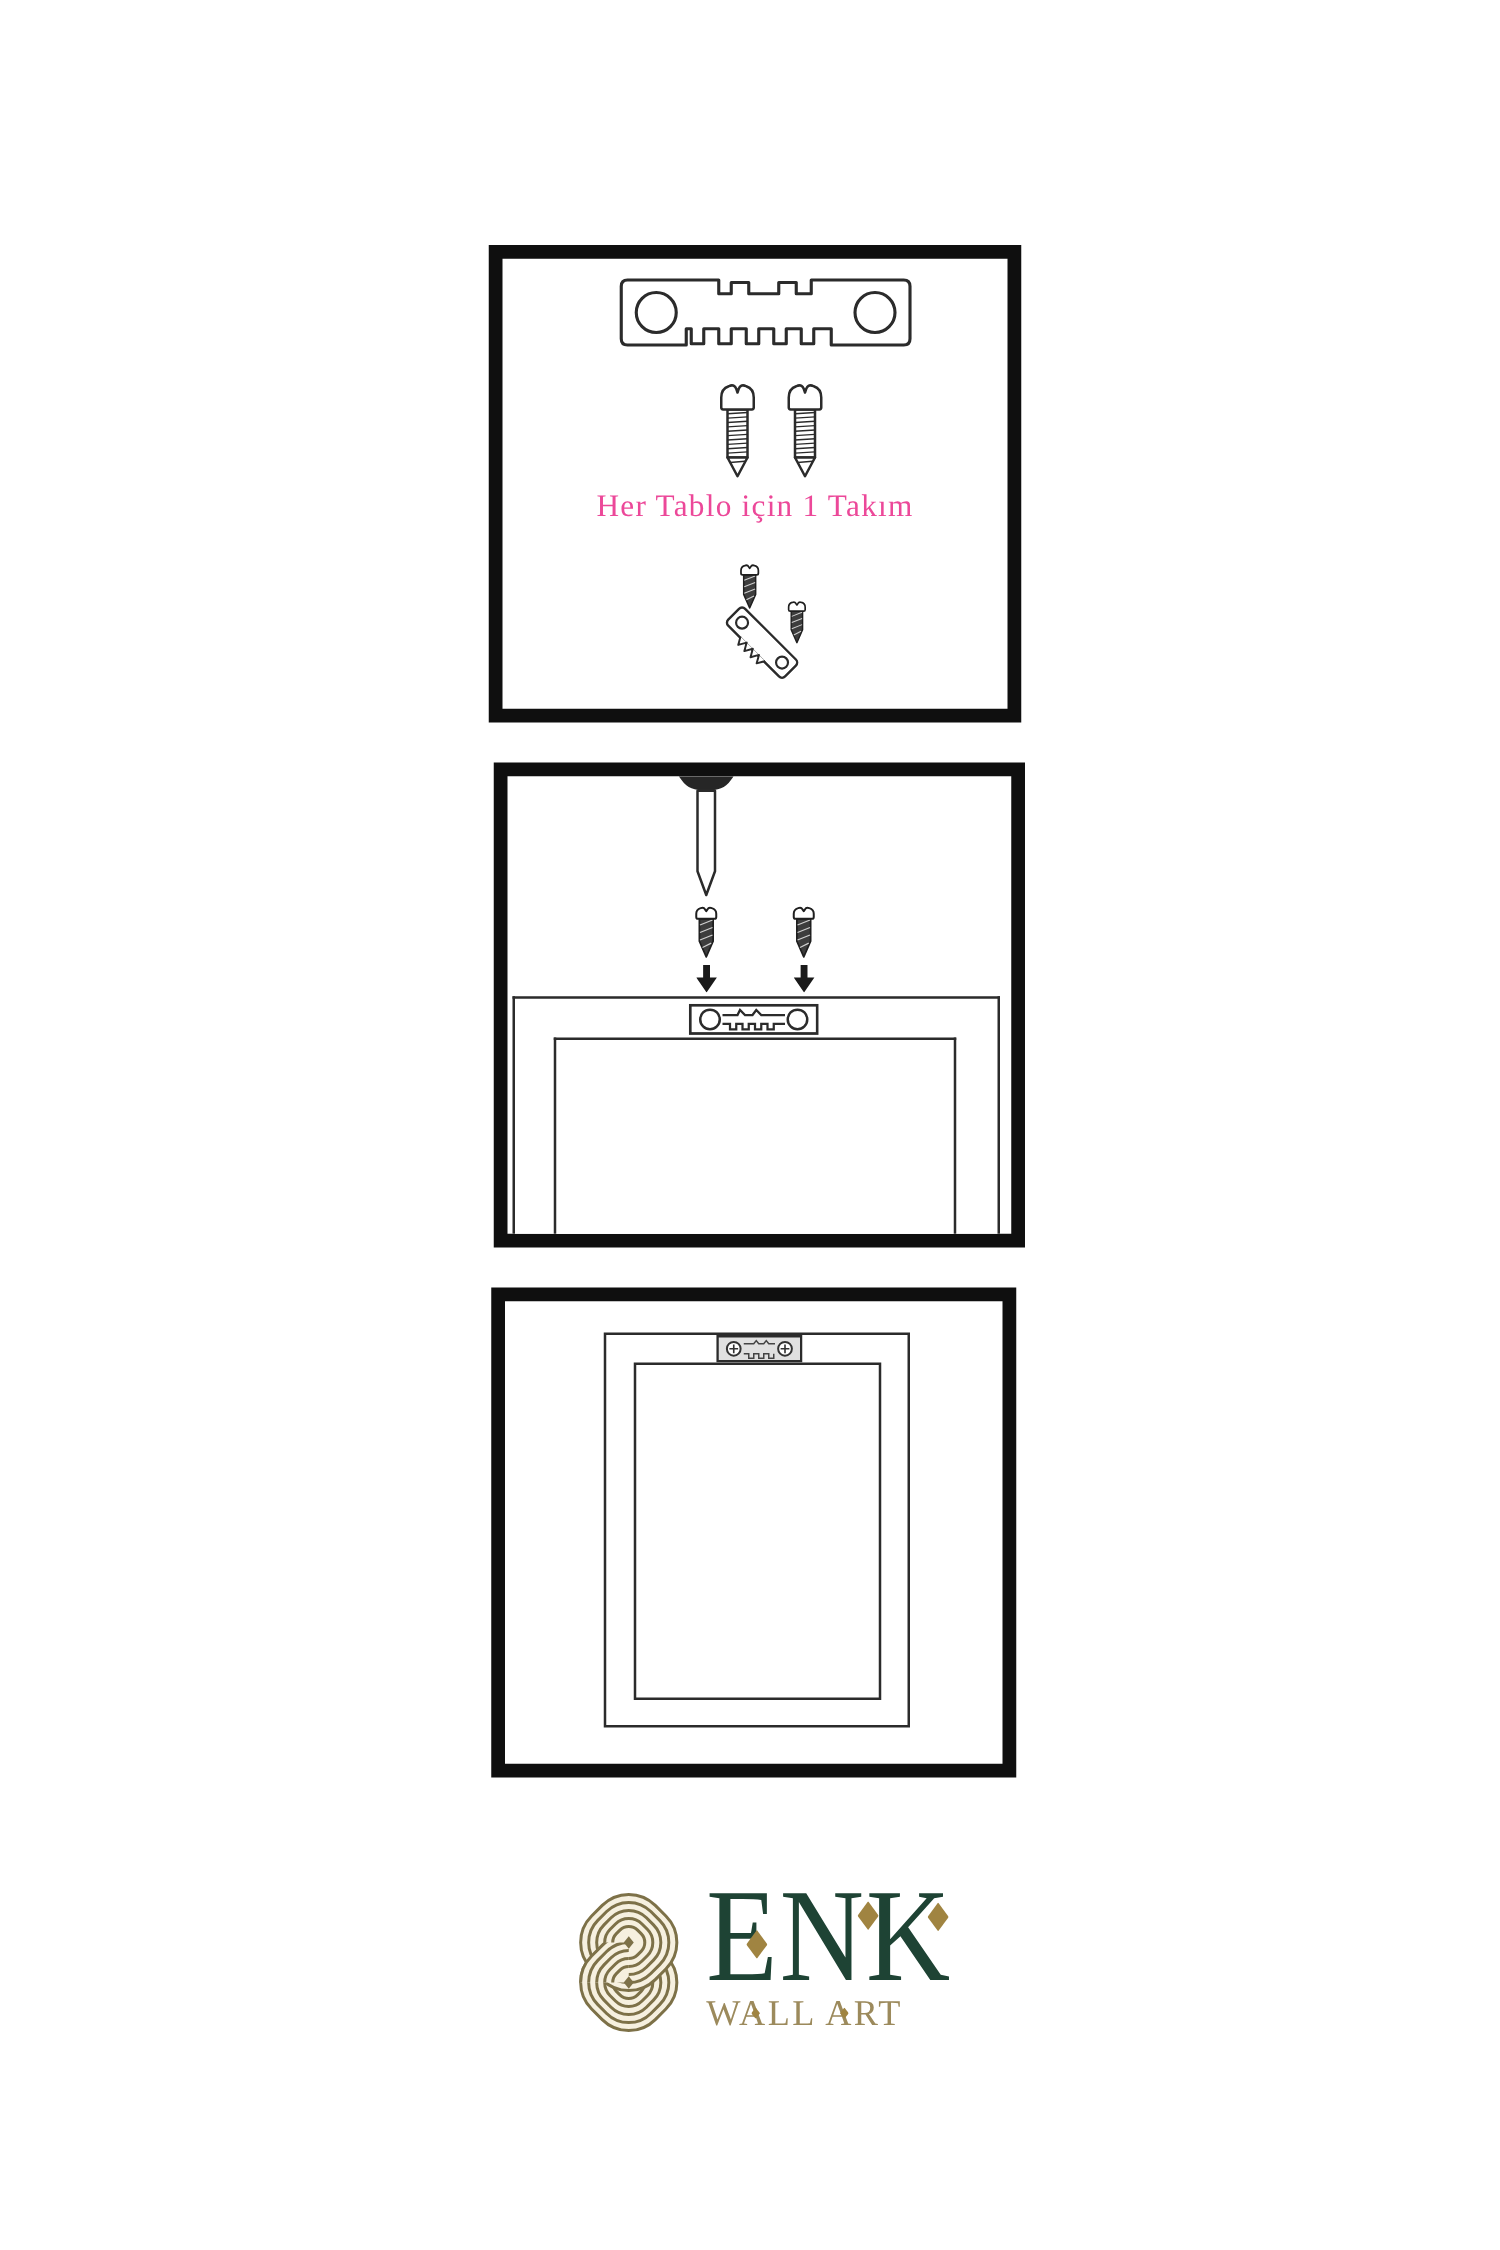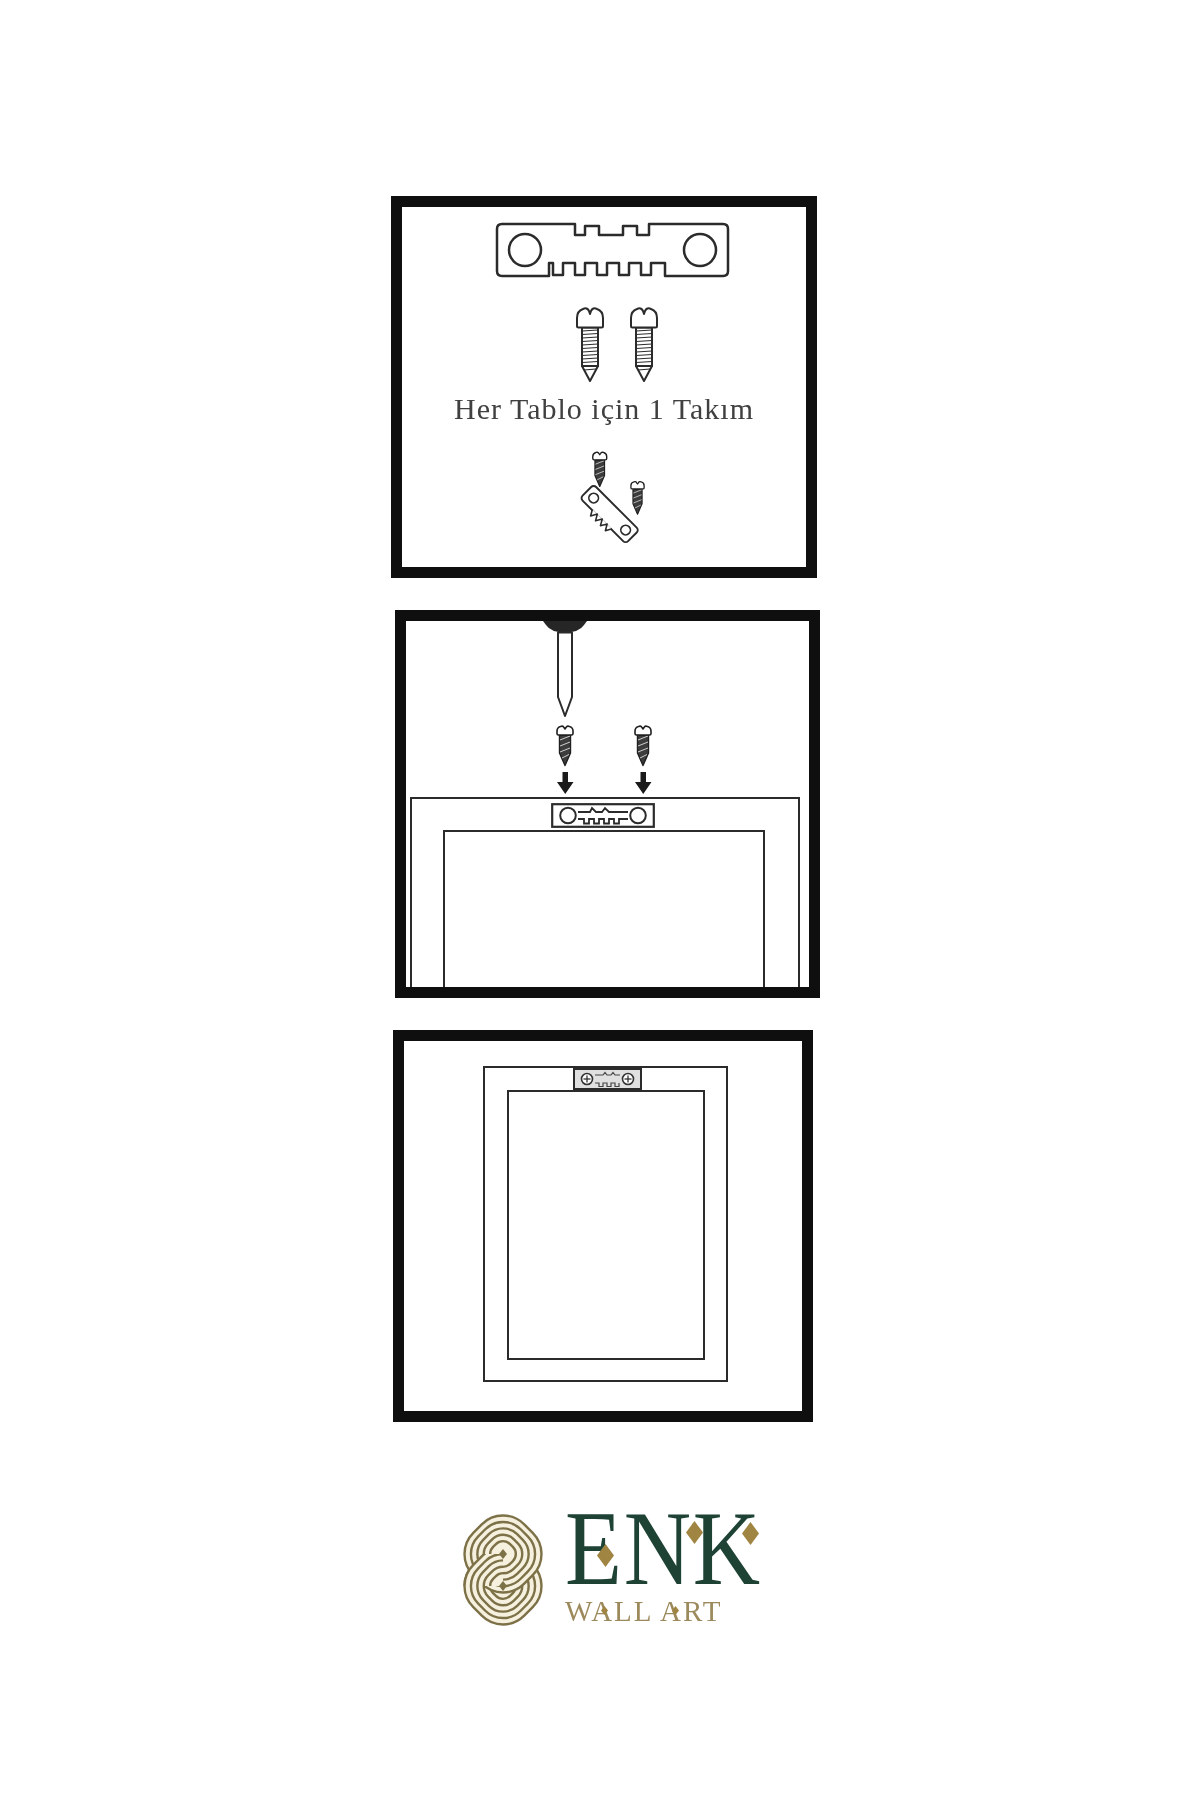--- a/index.html
+++ b/index.html
@@ -6,21 +6,21 @@
   .page{position:relative;width:1200px;height:1800px;background:#ffffff;overflow:hidden;
         font-family:"Liberation Serif", serif;}
   .panel{position:absolute;border:11px solid #0f0f0f;background:#ffffff;box-sizing:border-box;}
   #panel1{left:391px;top:196px;width:426px;height:382px;}
   #panel2{left:395px;top:610px;width:425px;height:388px;}
   #panel3{left:393px;top:1030px;width:420px;height:392px;}
   .abs{position:absolute;}
   .frame-rect{position:absolute;border:2px solid #2b2b2b;border-bottom:none;background:#ffffff;box-sizing:border-box;}
   .frame-rect.closed{border-bottom:2px solid #2b2b2b;background:#ffffff;}
   .caption{position:absolute;left:391px;top:392px;width:426px;text-align:center;
-           font-size:30px;line-height:1.15;letter-spacing:1px;color:#404040;}
+           font-size:25px;line-height:1.15;letter-spacing:1px;color:#ec4899;}
   .brand-title{position:absolute;left:565px;top:1496px;font-size:106px;line-height:1;
                letter-spacing:2px;color:#1e4334;transform:scaleX(0.88);transform-origin:left top;
                font-family:"Liberation Serif", serif;}
   .brand-sub{position:absolute;left:565px;top:1597px;font-size:29px;line-height:1;
              letter-spacing:2px;color:#9c8a5c;font-family:"Liberation Serif", serif;}
   .diamond{position:absolute;background:#a08441;}
   .dmd-lg{width:17px;height:23px;clip-path:polygon(50% 0,100% 50%,50% 100%,0 50%);}
   .dmd-sm{width:7px;height:9px;clip-path:polygon(50% 0,100% 50%,50% 100%,0 50%);}
 </style>
 </head>

